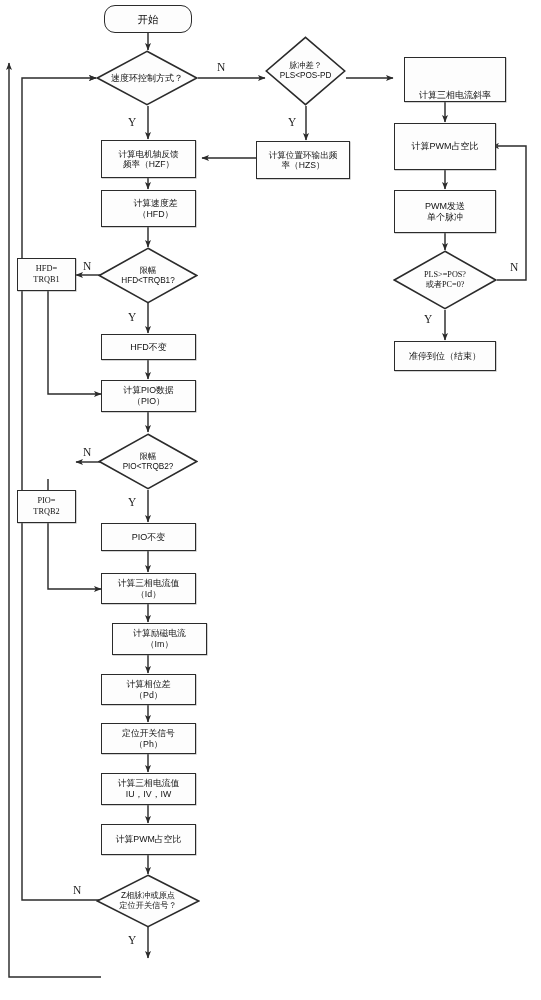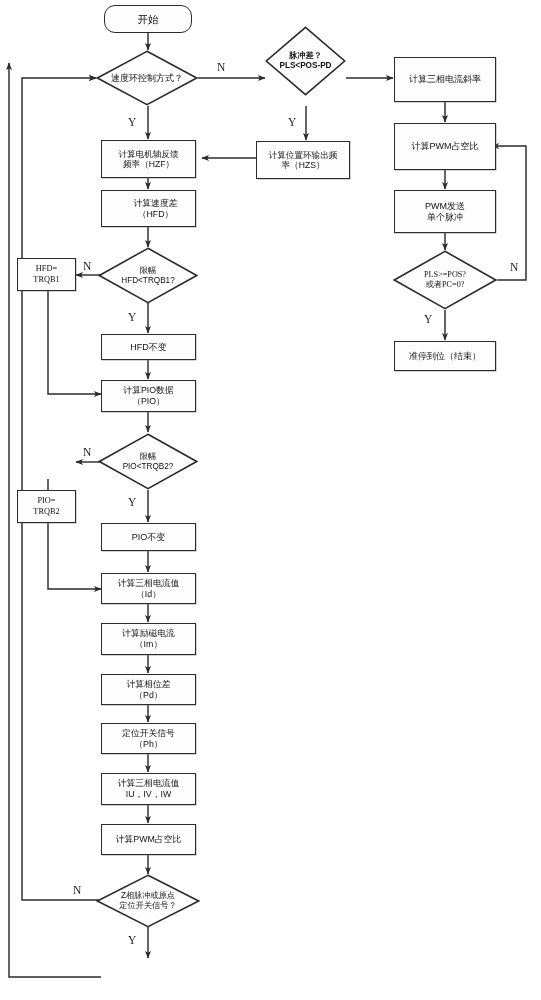--- a/index.html
+++ b/index.html
@@ -159,29 +159,29 @@
     <span class="txt cn">开始</span>
   </div>
 
   <div class="diamond-wrap" style="left:96px;top:50px;width:102px;height:56px;">
     <svg viewBox="0 0 102 56" width="102" height="56">
       <polygon points="51,1.3 100.7,28 51,54.7 1.3,28" fill="#fdfdfd" stroke="#2b2b2b" stroke-width="1.6"></polygon>
     </svg>
     <div class="diamond-label cn" style="font-size:9px;">速度环控制方式？</div>
   </div>
 
-  <div class="diamond-wrap" style="left:265px;top:26px;width:81px;height:70px;font-weight:bold;">
+  <div class="diamond-wrap" style="left:265px;top:36px;width:81px;height:70px;">
     <svg viewBox="0 0 81 70" width="81" height="70">
       <polygon points="40.5,1.3 79.7,35 40.5,68.7 1.3,35" fill="#fdfdfd" stroke="#2b2b2b" stroke-width="1.6"></polygon>
     </svg>
     <div class="diamond-label" style="font-size:8.2px;">脉冲差？
 PLS&lt;POS-PD</div>
   </div>
 
-  <div class="node process" style="left:394px;top:57px;width:102px;height:45px;font-size:9px;">
+  <div class="node process" style="left:404px;top:57px;width:102px;height:45px;font-size:9px;align-items:flex-end;">
     <span class="txt cn">计算三相电流斜率</span>
   </div>
 
   <div class="node process" style="left:394px;top:123px;width:102px;height:47px;font-size:9px;">
     <span class="txt cn">计算PWM占空比</span>
   </div>
 
   <div class="node process" style="left:394px;top:190px;width:102px;height:43px;font-size:9px;">
     <span class="txt cn">PWM发送
 单个脉冲</span>
@@ -251,21 +251,21 @@
 
   <div class="node process" style="left:101px;top:523px;width:95px;height:28px;font-size:9px;">
     <span class="txt cn">PIO不变</span>
   </div>
 
   <div class="node process" style="left:101px;top:573px;width:95px;height:31px;font-size:8.8px;">
     <span class="txt cn">计算三相电流值
 （Id）</span>
   </div>
 
-  <div class="node process" style="left:101px;top:623px;width:95px;height:32px;font-size:8.8px;">
+  <div class="node process" style="left:112px;top:623px;width:95px;height:32px;font-size:8.8px;">
     <span class="txt cn">计算励磁电流
 （Im）</span>
   </div>
 
   <div class="node process" style="left:101px;top:674px;width:95px;height:31px;font-size:8.8px;">
     <span class="txt cn">计算相位差
 （Pd）</span>
   </div>
 
   <div class="node process" style="left:101px;top:723px;width:95px;height:31px;font-size:8.8px;">

